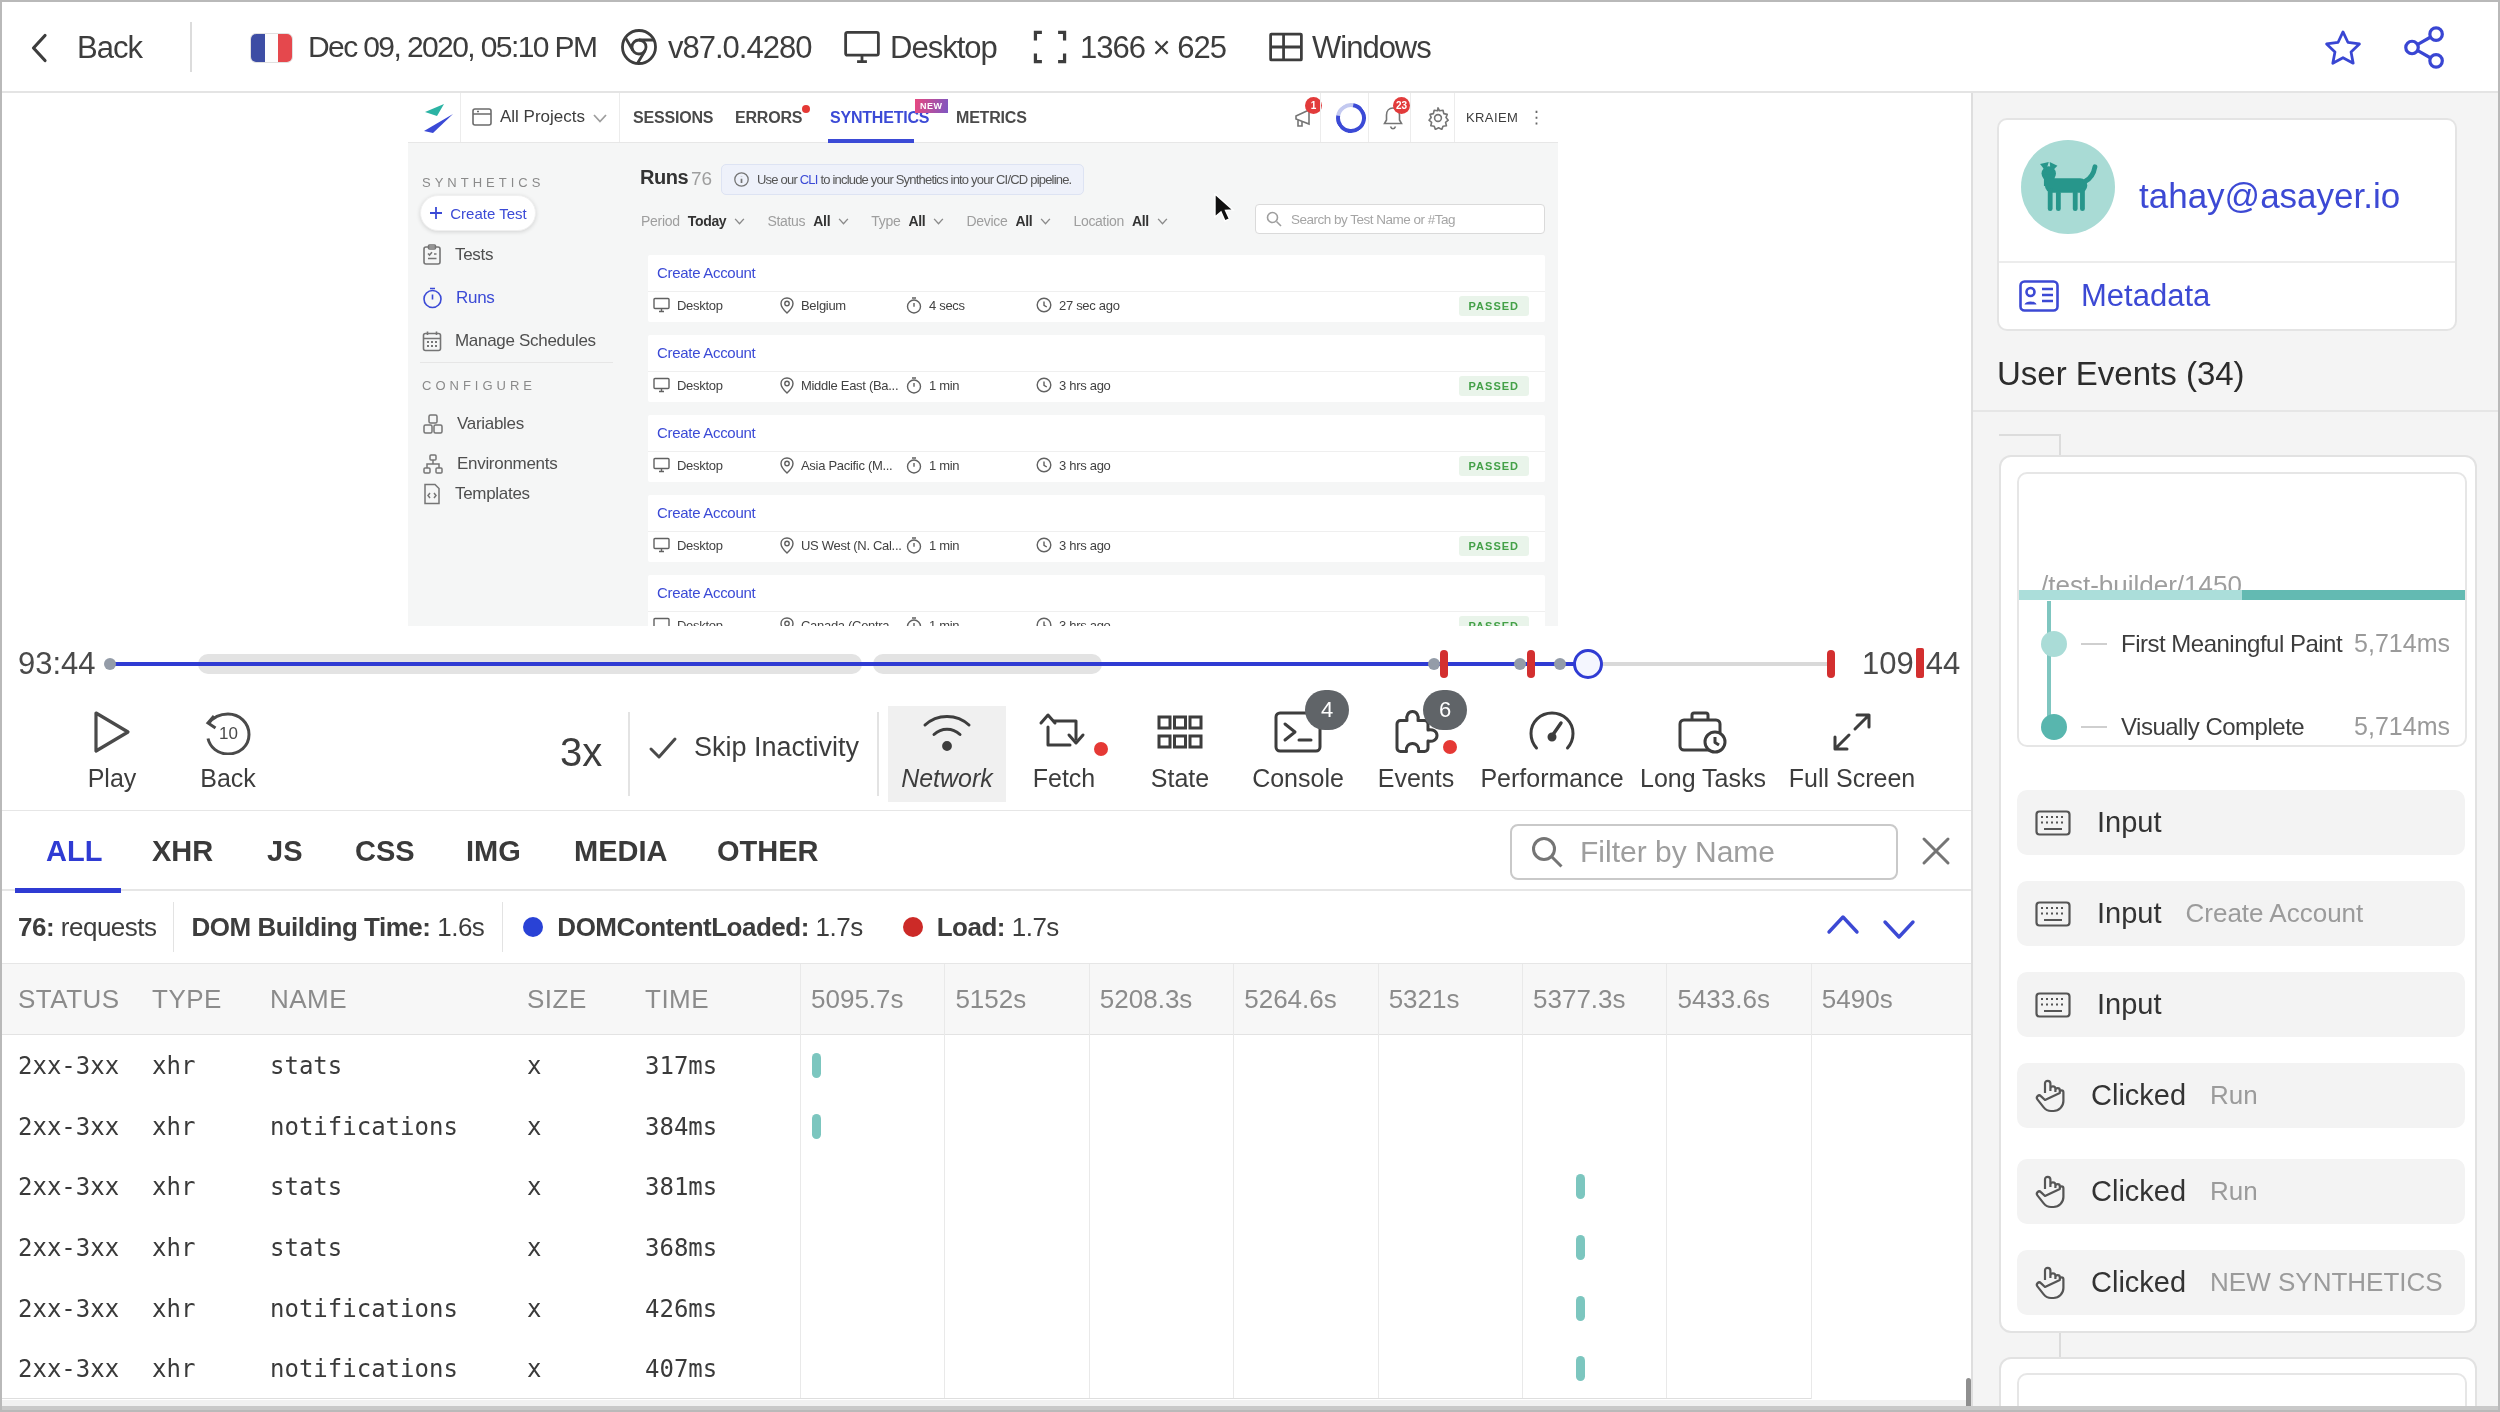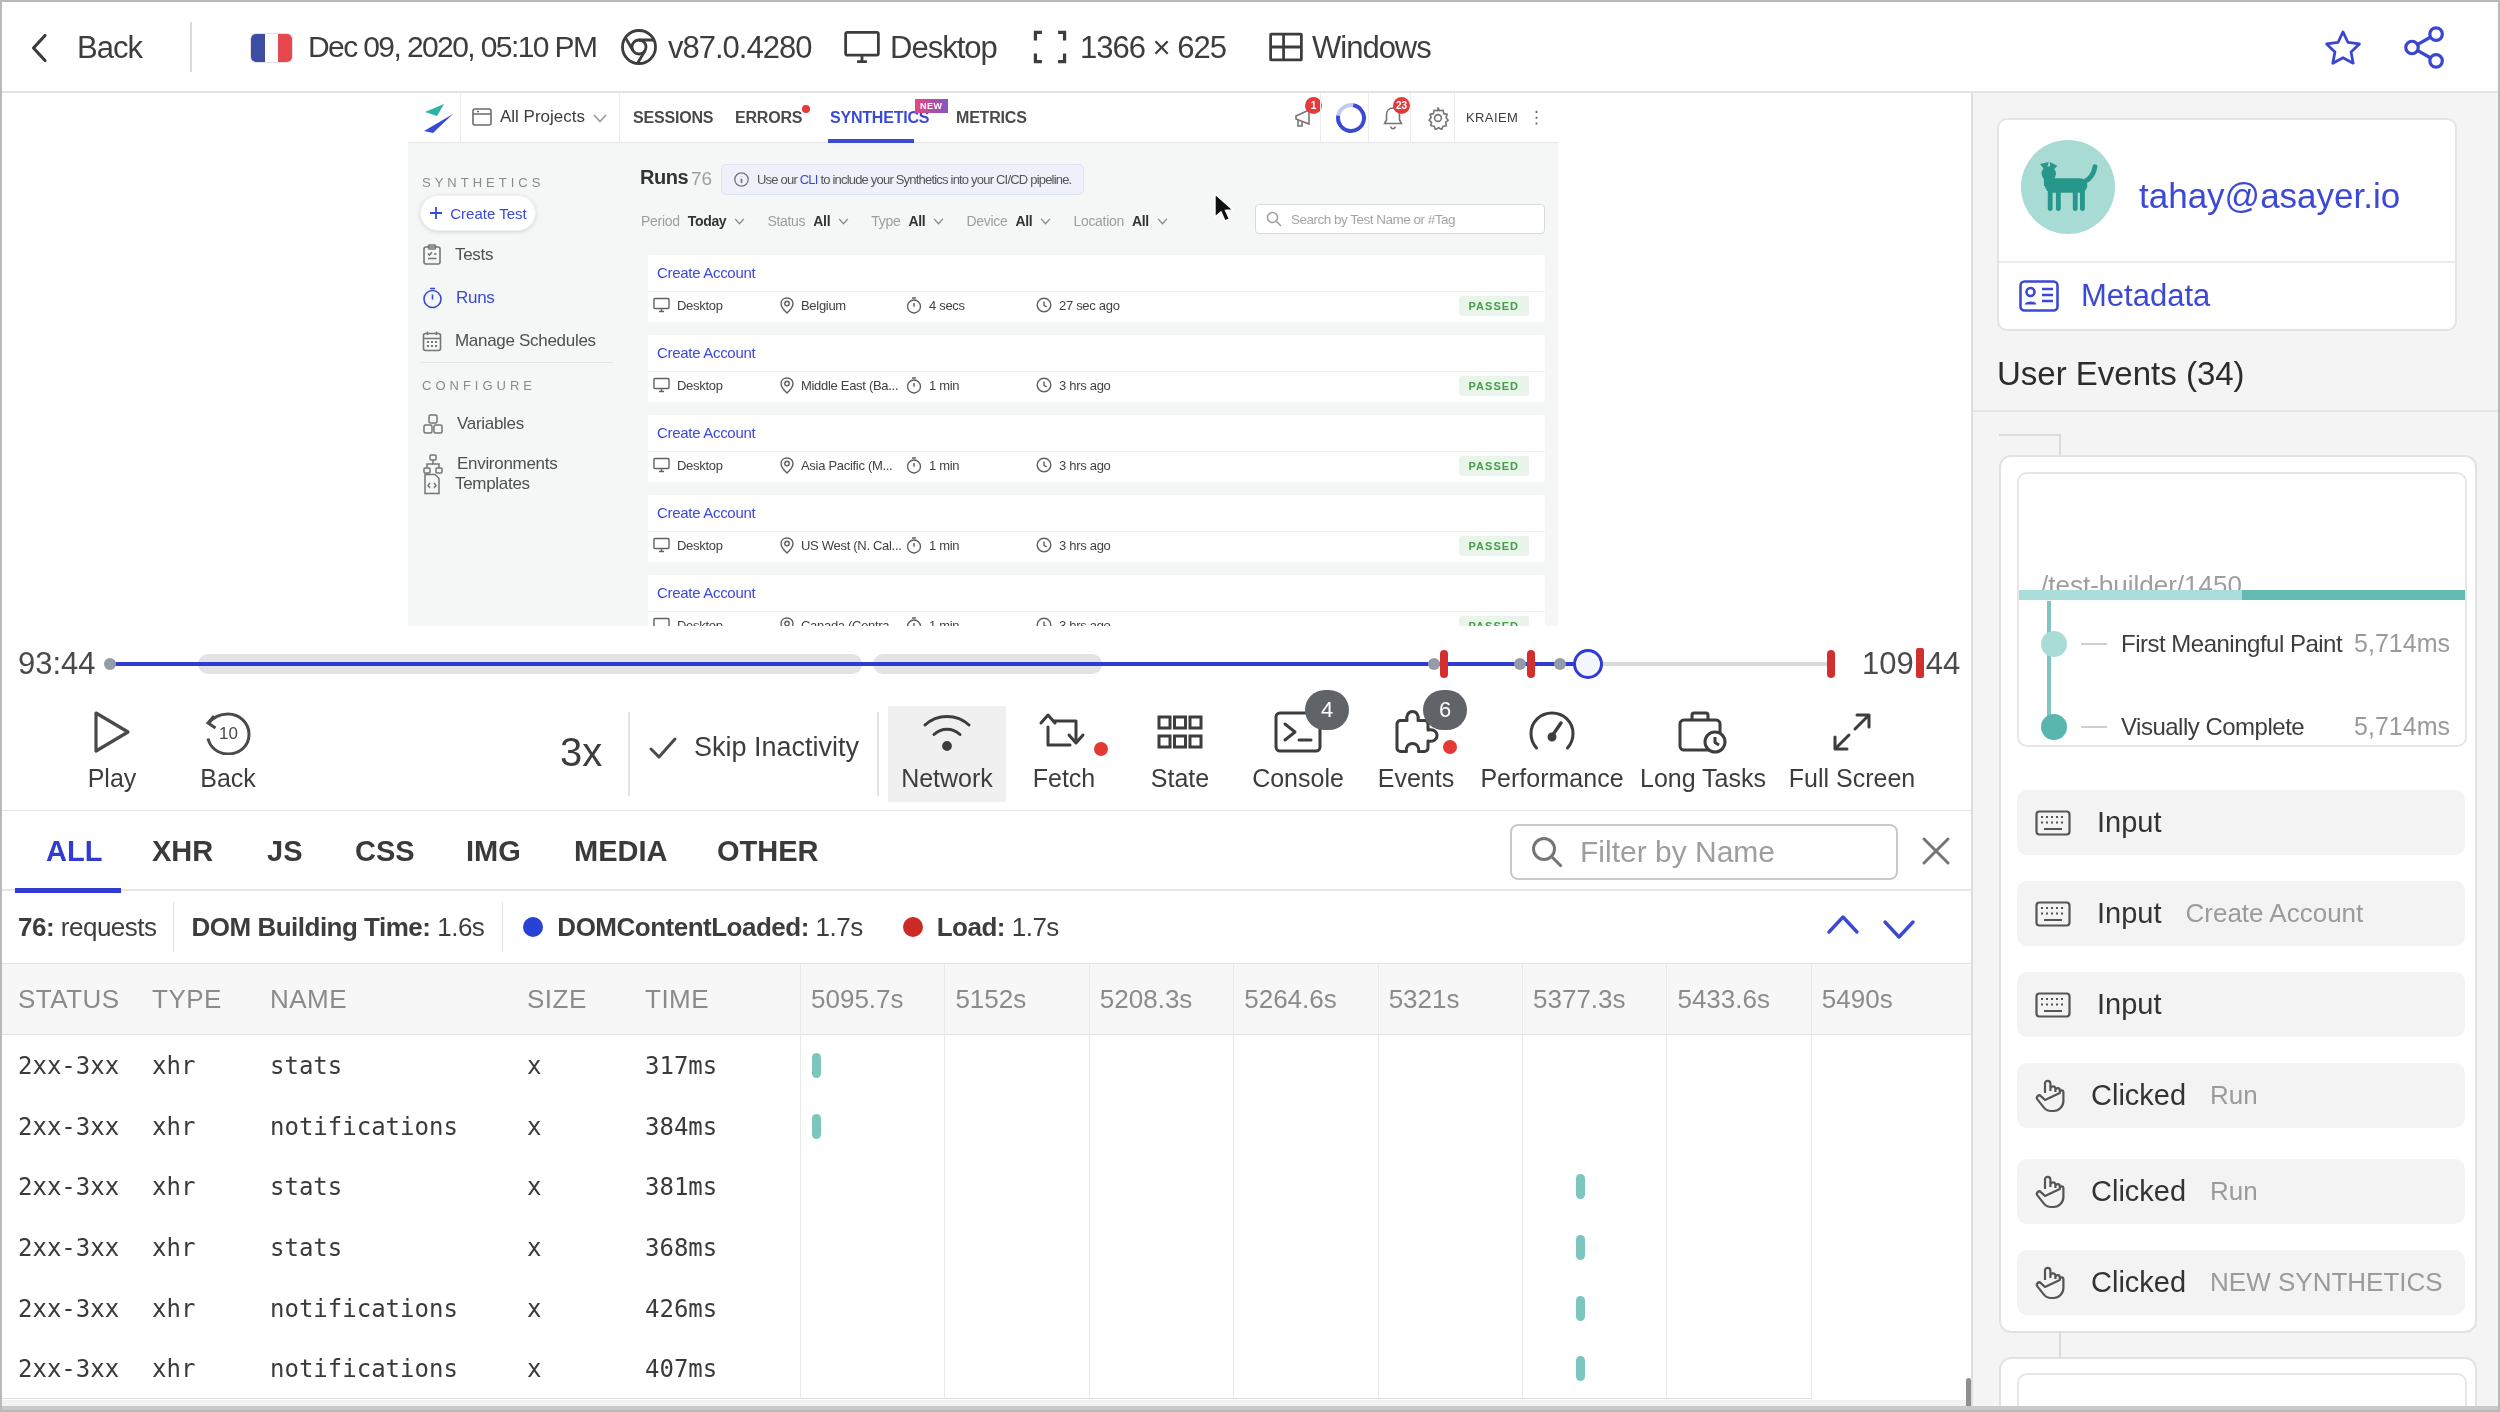--- a/index.html
+++ b/index.html
@@ -75,21 +75,21 @@
 .track-inactive { position:absolute; top:-8px; height:20px; background:#e3e3e3; border-radius:10px; }
 .track-progress { position:absolute; left:0; top:0; height:4px; background:#2f3bd3; border-radius:2px; }
 .track .dot { position:absolute; top:-4px; width:12px; height:12px; margin-left:-6px; border-radius:50%; background:#949ca8; }
 .track .redmark { position:absolute; top:-12px; width:8px; height:28px; margin-left:-4px; border-radius:4px; background:#d32f2f; }
 .playhead { position:absolute; top:-13px; width:30px; height:30px; margin-left:-15px; border-radius:50%; background:#f4f6fe; border:3px solid #2f3bd3; }
 
 .controls { position:absolute; left:0; top:72px; width:1971px; height:112px; }
 .ctrl { position:absolute; top:8px; width:120px; height:96px; display:flex; flex-direction:column; align-items:center; justify-content:flex-start; }
 .ctrl .cicon { height:52px; display:flex; align-items:center; justify-content:center; position:relative; }
 .ctrl .clabel { font-size:25px; color:#3d3d3d; margin-top:6px; white-space:nowrap; }
-.ctrl.selected { background:#f0f0f0; border-radius:0; }
+.ctrl.selected { background:#f0f0f0; border-radius:0;font-style:italic; }
 .cbadge { position:absolute; top:-16px; right:-26px; min-width:44px; height:40px; border-radius:20px; background:#606468; color:#fff; font-size:22px; display:flex; align-items:center; justify-content:center; padding:0 8px; }
 .cdot { position:absolute; width:14px; height:14px; border-radius:50%; background:#e53935; }
 .ctrl-divider { position:absolute; top:14px; width:2px; height:84px; background:#e3e3e3; }
 .speed { position:absolute; top:32px; font-size:40px; font-weight:400; color:#3d3d3d; }
 .skip { position:absolute; top:34px; display:flex; align-items:center; gap:16px; font-size:27px; color:#3d3d3d; }
 
 
 .netpanel { position:absolute; left:0; top:810px; width:1971px; height:602px; background:#fff; border-top:1px solid #e6e6e6; }
 .tabsrow { position:absolute; left:0; top:0; width:1971px; height:80px; border-bottom:2px solid #e6e6e6; }
 .tab { position:absolute; top:24px; font-size:29px; font-weight:700; color:#3a3a3a; letter-spacing:0; }
@@ -316,21 +316,21 @@
       </div>
       <div class="aside-item" style="top:310px;">
         <svg width="22" height="22" viewBox="0 0 22 22" fill="none" stroke="#757575" stroke-width="1.5">
             <rect x="8" y="2" width="6" height="5" rx="1"></rect>
             <rect x="2" y="15" width="6" height="5" rx="1"></rect>
             <rect x="14" y="15" width="6" height="5" rx="1"></rect>
             <path d="M11 7 V11 M5 15 V11 H17 V15"></path>
           </svg>
         <span>Environments</span>
       </div>
-      <div class="aside-item" style="top:330px;">
+      <div class="aside-item" style="top:340px;">
         <svg width="20" height="22" viewBox="0 0 20 22" fill="none" stroke="#757575" stroke-width="1.5">
             <path d="M3 1.5 H13 L17 5.5 V20.5 H3 Z"></path>
             <path d="M8 10 L6 12.5 L8 15 M12 10 L14 12.5 L12 15"></path>
           </svg>
         <span>Templates</span>
       </div>
     </div>
 
     <div class="app-main">
       <div class="runs-title">Runs</div>

